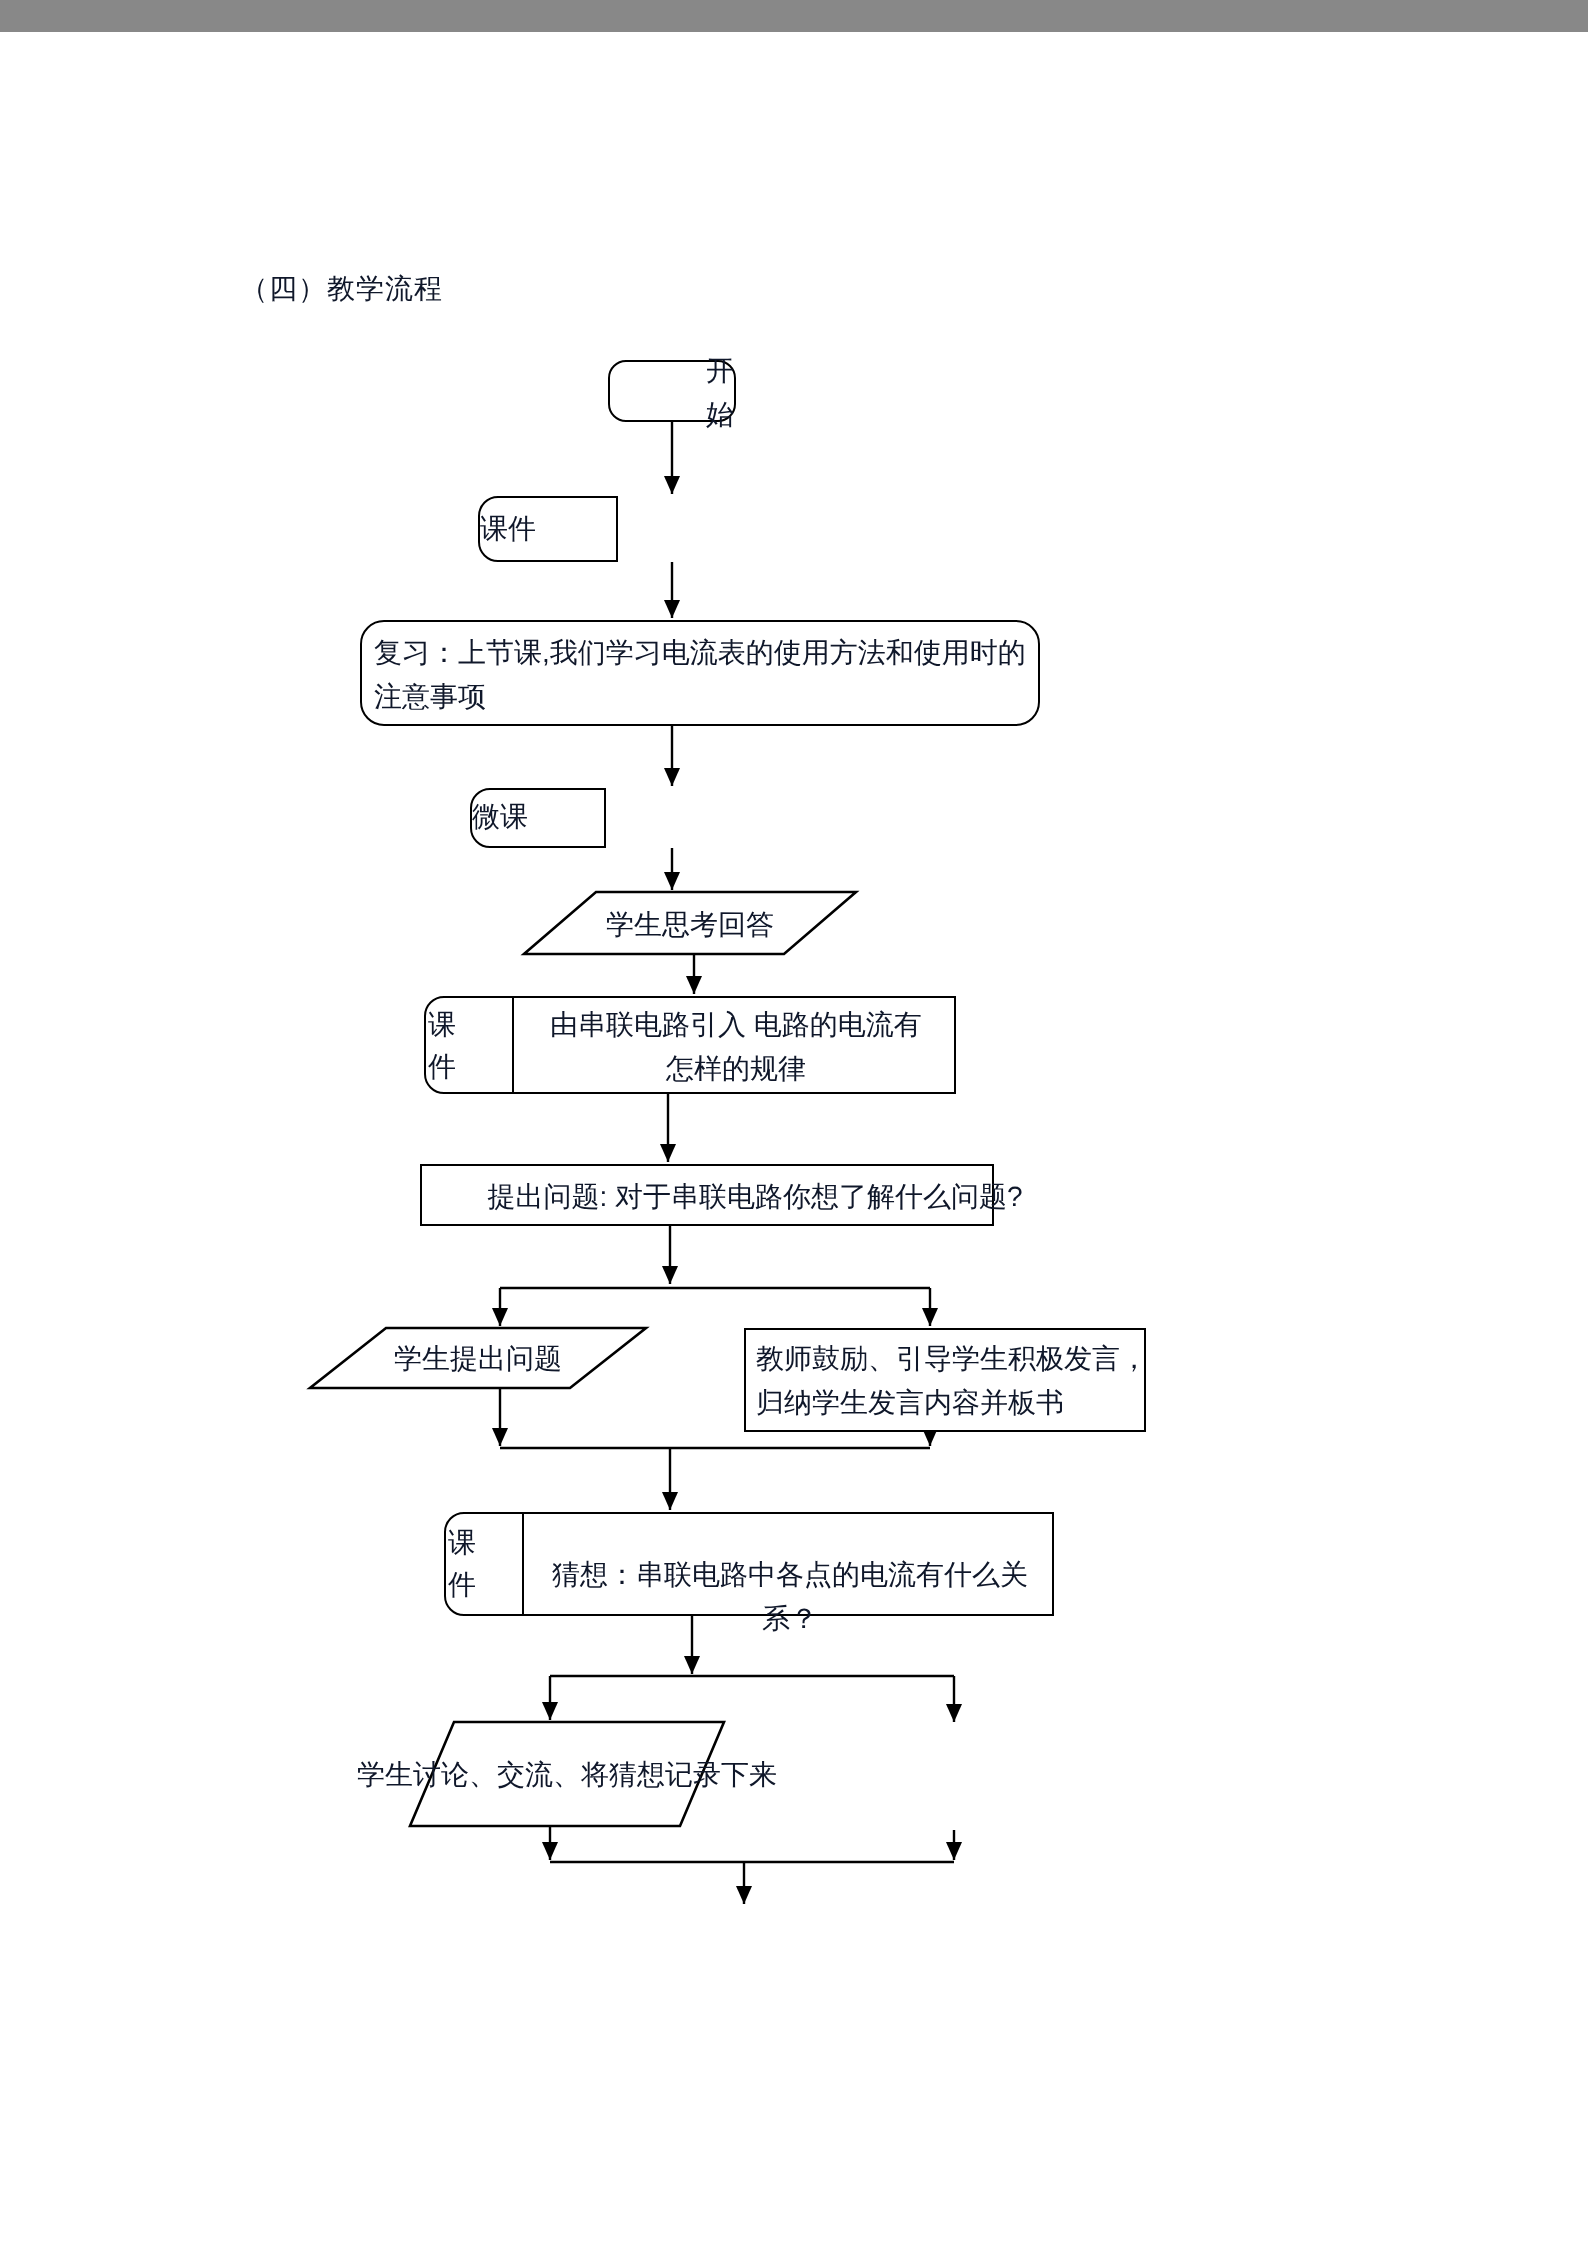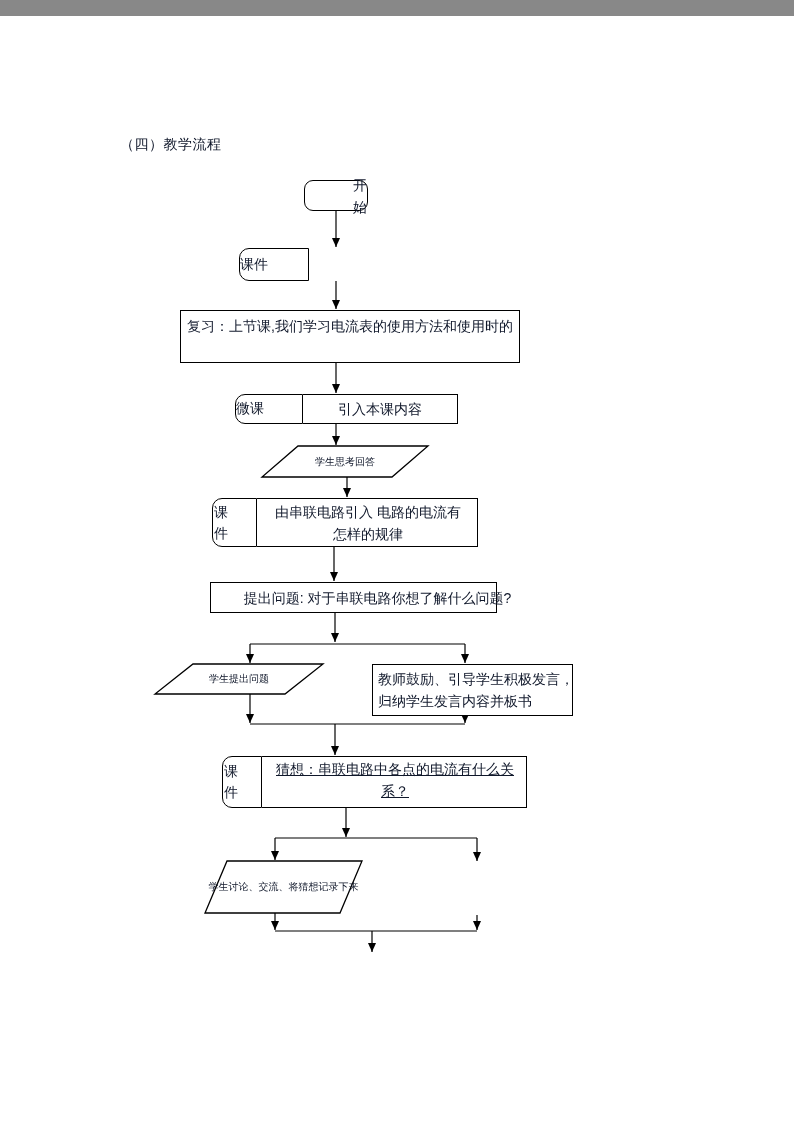--- a/index.html
+++ b/index.html
@@ -55,21 +55,21 @@
     line-height:22px;
     background:#fff;
   }
   .split .bodycell.center{display:flex;align-items:center;justify-content:center;text-align:center;}
   .split .bodycell.padded{padding:2px 5px 0 7px;text-align:center;}
   .rounded{border-radius:9px;}
   .ptext{
     position:absolute;
     display:flex;align-items:center;justify-content:center;
     text-align:left;
-    font-size:10px;line-height:22px;
+    font-size:14px;line-height:22px;
     box-sizing:border-box;
     pointer-events:none;
   }
   .nowrap{white-space:nowrap;}
 </style>
 </head>
 <body>
 
 <div class="page">
 
@@ -115,30 +115,28 @@
   <div class="node center rounded" style="left:304px;top:164px;width:64px;height:31px;">
     <span>开始</span>
   </div>
 
   <div class="split" style="left:239px;top:232px;width:241px;height:33px;">
     <div class="tagcell" style="width:70px;">
       <span>课件</span>
     </div>
   </div>
 
-  <div class="node" style="left:180px;top:294px;width:340px;height:53px;padding:4px 4px 16px 6px;">
+  <div class="node" style="left:180px;top:294px;width:340px;height:53px;padding:4px 4px 16px 6px;border-radius:12px;">
     <div class="nowrap">复习：上节课,我们学习电流表的使用方法和使用时的</div>
+    <div class="nowrap">注意事项</div>
   </div>
 
   <div class="split" style="left:235px;top:378px;width:223px;height:30px;">
     <div class="tagcell" style="width:68px;">
       <span>微课</span>
-    </div>
-    <div class="bodycell center">
-      <span class="nowrap">引入本课内容</span>
     </div>
   </div>
 
   <div class="ptext" style="left:262px;top:430px;width:166px;height:31px;">
     <span class="nowrap">学生思考回答</span>
   </div>
 
   <div class="split" style="left:212px;top:482px;width:266px;height:49px;">
     <div class="tagcell" style="width:45px;">
       <span class="vtext">课件</span>
@@ -159,21 +157,21 @@
 
   <div class="node" style="left:372px;top:648px;width:201px;height:52px;padding:3px 0 0 5px;">
     <div class="nowrap">教师鼓励、引导学生积极发言，</div>
     <div class="nowrap">归纳学生发言内容并板书</div>
   </div>
 
   <div class="split" style="left:222px;top:740px;width:305px;height:52px;">
     <div class="tagcell" style="width:40px;">
       <span class="vtext">课件</span>
     </div>
-    <div class="bodycell padded" style="padding-top:1px;text-decoration:underline;">
+    <div class="bodycell padded" style="padding-top:19px;">
       <div class="nowrap">猜想：串联电路中各点的电流有什么关</div>
       <div class="nowrap">系？</div>
     </div>
   </div>
 
   <div class="ptext" style="left:205px;top:845px;width:157px;height:52px;flex-direction:row;">
     <div class="nowrap">学生讨论、交流、</div>
     <div class="nowrap">将猜想记录下来</div>
   </div>
 

